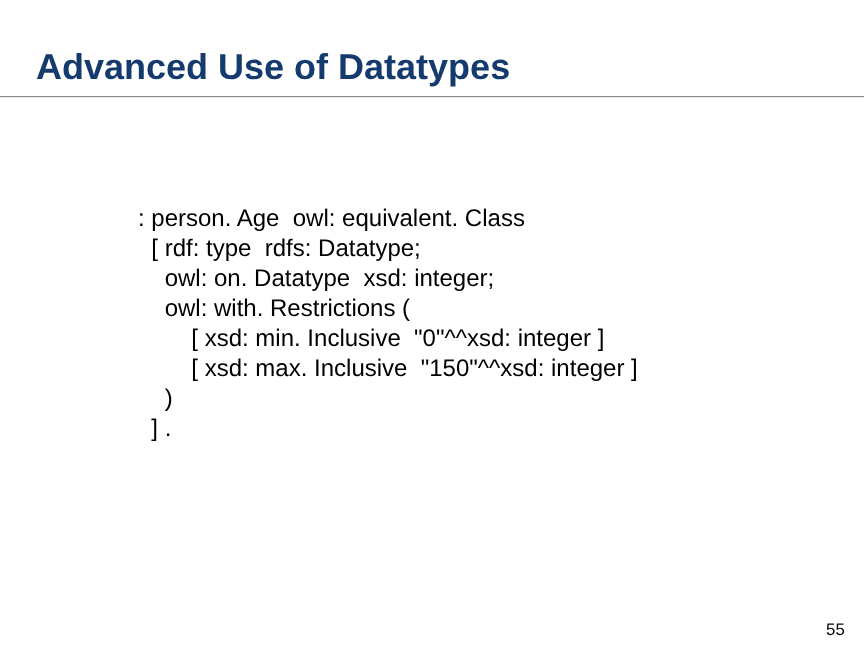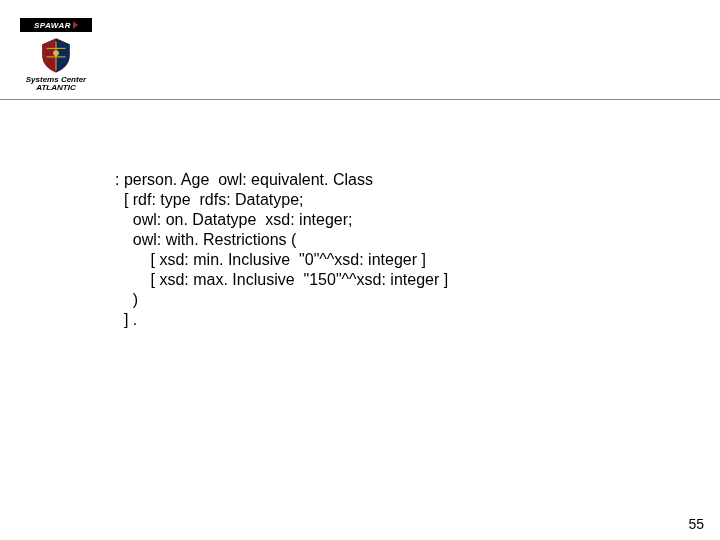--- a/index.html
+++ b/index.html
@@ -65,54 +65,39 @@
     }
     .hr {
       border: none;
       border-top: 1px solid #8a8a8a;
       margin: 6px 0 0 0;
     }
     .content {
       position: absolute;
       top: 170px;
       left: 115px;
-      font-size: 16px;
+      font-size: 20px;
       line-height: 1.25;
       color: #000;
       white-space: pre;
       font-family: Arial, Helvetica, sans-serif;
     }
     .page-num {
       position: absolute;
       bottom: 8px;
       right: 16px;
       font-size: 14px;
       color: #000;
     }
   </style>
 </head>
 <body>
 
 <div class="header">
-  <div class="logo-block">
-    <div class="spawar-bar">
-      <span>SPAWAR</span>
-    </div>
-    <svg class="logo-icon" viewBox="0 0 40 40">
-      <path d="M20 3 L34 9 L34 20 Q34 32 20 38 Q6 32 6 20 L6 9 Z" fill="#fff" stroke="#8c1c1c" stroke-width="1.2"></path>
-      <path d="M20 3 L34 9 L34 20 Q34 32 20 38 Z" fill="#0a2a5c"></path>
-      <path d="M20 3 L6 9 L6 20 Q6 32 20 38 Z" fill="#8c1c1c"></path>
-      <path d="M20 6 L20 36 M10 13 L30 13 M10 22 L30 22" stroke="#d4b84a" stroke-width="1"></path>
-      <circle cx="20" cy="18" r="3" fill="#d4b84a"></circle>
-    </svg>
-    <div class="logo-sub">
-      <span>Systems Center</span><br>
-      <span>ATLANTIC</span>
-    </div>
-  </div>
+  <div class="title">Advanced Use of Datatypes</div>
 </div>
 
 <hr class="hr">
 
 <div class="content"><span>: person. Age  owl: equivalent. Class</span>
 <span>  [ rdf: type  rdfs: Datatype;</span>
 <span>    owl: on. Datatype  xsd: integer;</span>
 <span>    owl: with. Restrictions (</span>
 <span>        [ xsd: min. Inclusive  "0"^^xsd: integer ]</span>
 <span>        [ xsd: max. Inclusive  "150"^^xsd: integer ]</span>

